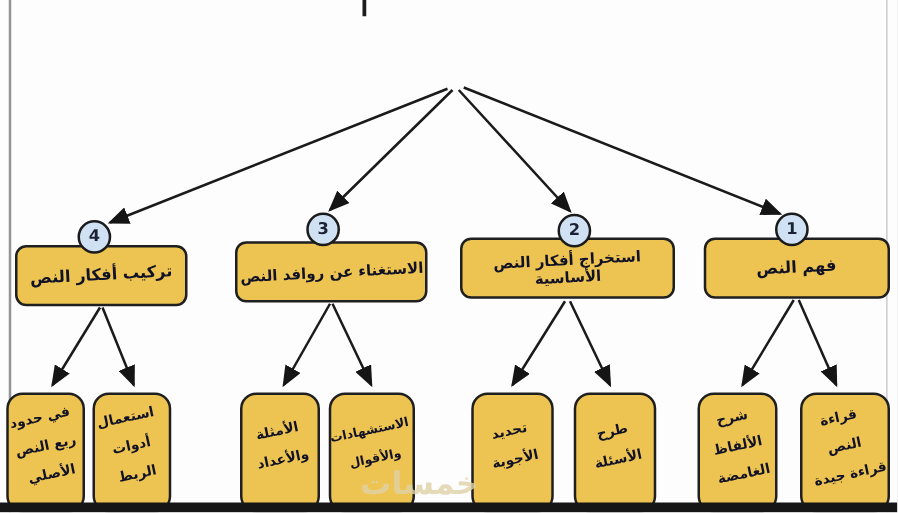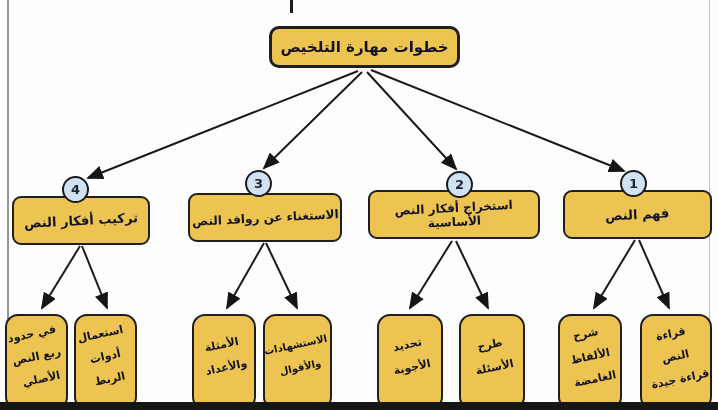--- a/index.html
+++ b/index.html
@@ -71,23 +71,20 @@
       <line x1="82" y1="246" x2="107" y2="308"></line>
       <line x1="264" y1="243" x2="227" y2="308"></line>
       <line x1="266" y1="243" x2="297" y2="308"></line>
       <line x1="452" y1="241" x2="410" y2="308"></line>
       <line x1="456" y1="241" x2="488" y2="308"></line>
       <line x1="635" y1="240" x2="594" y2="308"></line>
       <line x1="639" y1="240" x2="669" y2="308"></line>
     </g>
   </svg>
 
-  <div class="node root">
-    <span>خطوات مهارة التلخيص</span>
-  </div>
 
   <div class="badge" style="left:620px; top:170px;">
     <span>1</span>
   </div>
   <div class="badge" style="left:446px; top:171px;">
     <span>2</span>
   </div>
   <div class="badge" style="left:245px; top:170px;">
     <span>3</span>
   </div>
@@ -158,14 +155,15 @@
   </div>
   <div class="node leaf" style="left:5px; width:63px;">
     <div class="leaf-text">
       <span>في حدود</span>
       <span>ربع النص</span>
       <span>الأصلي</span>
     </div>
   </div>
 
   <div class="bottom-bar"></div>
+  <div class="watermark">خمسات</div>
 
 </div>
 
 </body></html>

